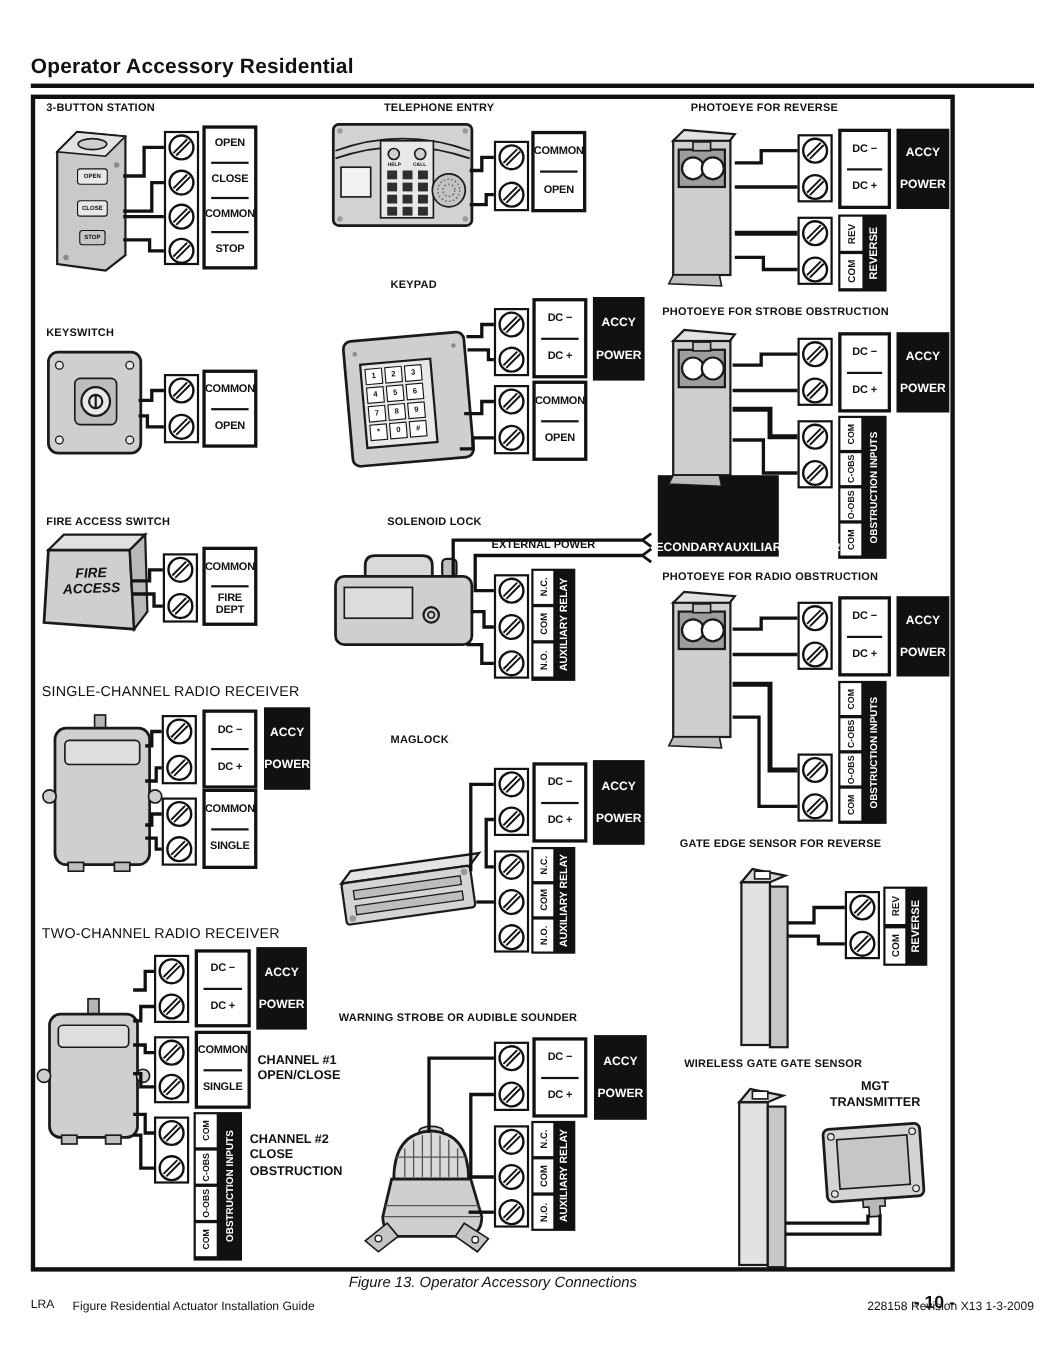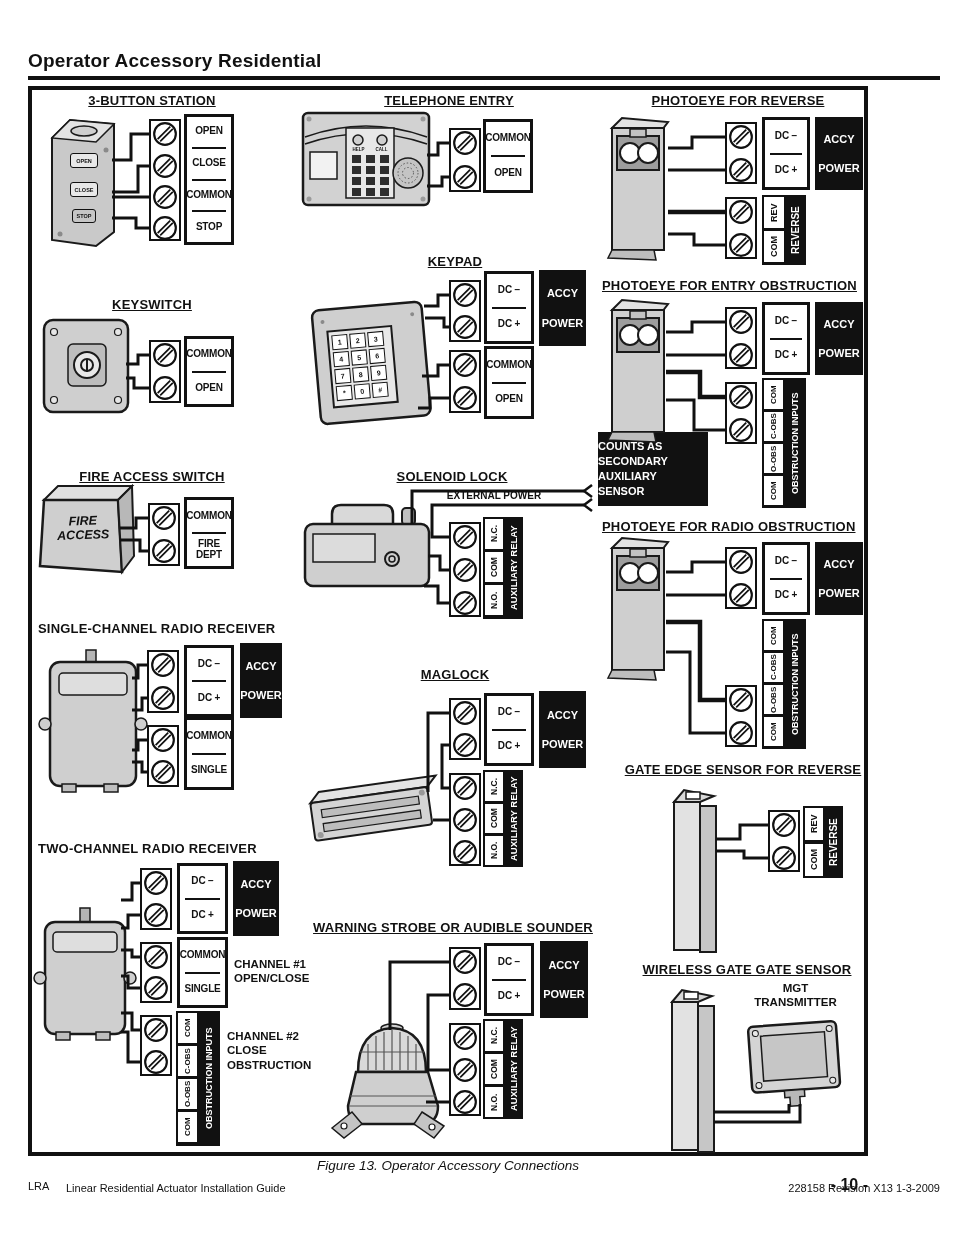--- a/index.html
+++ b/index.html
@@ -1,36 +1,36 @@
 <!DOCTYPE html>
 <html><head>
 <meta charset="utf-8">
 <style>
   html,body{margin:0;padding:0;}
   body{width:954px;height:1235px;position:relative;background:#fff;color:#111;
        font-family:"Liberation Sans",sans-serif;overflow:hidden;}
   .page-title{position:absolute;left:28px;top:50px;font-size:19px;font-weight:700;letter-spacing:.2px;z-index:1;}
   .title-rule{position:absolute;left:28px;top:76px;width:912px;height:4px;background:#111;z-index:1;}
   .frame{position:absolute;left:28px;top:86px;width:840px;height:1070px;border:4px solid #111;box-sizing:border-box;z-index:0;background:#fff;}
-  .dtitle{position:absolute;font-weight:700;font-size:13px;letter-spacing:.2px;text-align:center;white-space:nowrap;z-index:1;text-decoration:underline;}
-  .ltitle{position:absolute;font-weight:700;font-size:13px;letter-spacing:.2px;white-space:nowrap;z-index:1;}
+  .dtitle{position:absolute;font-weight:700;font-size:10px;letter-spacing:.2px;text-align:left;white-space:nowrap;z-index:1;}
+  .ltitle{position:absolute;font-weight:400;font-size:13px;letter-spacing:.2px;white-space:nowrap;z-index:1;}
   .strip{position:absolute;background:#fff;border:2.5px solid #111;box-sizing:border-box;z-index:1;}
   .lbox{position:absolute;background:#fff;border:3px solid #111;display:flex;flex-direction:column;box-sizing:border-box;z-index:1;}
   .lcell{flex:1;display:flex;flex-direction:column;align-items:center;justify-content:center;
          font-weight:700;font-size:10px;line-height:1.08;text-align:center;letter-spacing:-.2px;}
   .ldiv{height:2px;background:#111;margin:0 5px;}
   .bbox{position:absolute;background:#111;color:#fff;display:flex;flex-direction:column;justify-content:space-evenly;
         align-items:center;font-weight:700;font-size:11px;text-align:center;box-sizing:border-box;z-index:1;}
   .vwrap{position:absolute;background:#111;z-index:1;}
   .vcell{position:absolute;background:#fff;display:flex;align-items:center;justify-content:center;
          font-weight:700;writing-mode:vertical-rl;transform:rotate(180deg);letter-spacing:0;}
   .vlabel{position:absolute;color:#fff;display:flex;align-items:center;justify-content:center;font-weight:700;
           writing-mode:vertical-rl;transform:rotate(180deg);white-space:nowrap;}
-  .noteblk{position:absolute;background:#111;color:#fff;display:flex;flex-direction:column;justify-content:center;
-           align-items:flex-start;font-weight:700;font-size:11px;line-height:1.35;z-index:1;text-align:center;}
+  .noteblk{position:absolute;background:#111;color:#fff;display:flex;flex-direction:row;justify-content:center;
+           align-items:flex-end;font-weight:700;font-size:11px;line-height:1.35;z-index:1;text-align:center;}
   .sidelabel{position:absolute;font-weight:700;font-size:11.5px;line-height:1.25;z-index:1;white-space:nowrap;}
   .devbtn{position:absolute;background:#e8e8e8;border:1.5px solid #111;border-radius:3px;display:flex;align-items:center;
           justify-content:center;font-weight:700;font-size:5.5px;z-index:3;}
   .tinylbl{position:absolute;font-weight:700;font-size:4.5px;text-align:center;z-index:3;}
   .keygrid{position:absolute;left:334px;top:333px;display:grid;grid-template-columns:repeat(3,16px);gap:2px;
            transform:rotate(-5deg);z-index:3;}
   .key{height:13px;background:#fff;border:1.5px solid #111;display:flex;align-items:center;justify-content:center;
        font-weight:700;font-size:7px;}
   .devtext{position:absolute;font-weight:700;font-style:italic;font-size:12.5px;text-align:center;line-height:1.15;z-index:3;}
   .mgt{position:absolute;font-weight:700;font-size:11.5px;text-align:center;line-height:1.25;z-index:1;}
@@ -44,21 +44,21 @@
 
 <div class="page-title">Operator Accessory Residential</div>
 <div class="title-rule"></div>
 <div class="frame"></div>
 
 <div class="dtitle" style="left:42px;top:93px;width:220px">3-BUTTON STATION</div>
 <div class="dtitle" style="left:349px;top:93px;width:200px">TELEPHONE ENTRY</div>
 <div class="dtitle" style="left:628px;top:93px;width:220px">PHOTOEYE FOR REVERSE</div>
 <div class="dtitle" style="left:42px;top:297px;width:220px">KEYSWITCH</div>
 <div class="dtitle" style="left:355px;top:254px;width:200px">KEYPAD</div>
-<div class="dtitle" style="left:602px;top:278px;width:252px">PHOTOEYE FOR ENTRY OBSTRUCTION</div>
+<div class="dtitle" style="left:602px;top:278px;width:252px">PHOTOEYE FOR STROBE OBSTRUCTION</div>
 <div class="dtitle" style="left:42px;top:469px;width:220px">FIRE ACCESS SWITCH</div>
 <div class="dtitle" style="left:352px;top:469px;width:200px">SOLENOID LOCK</div>
 <div class="dtitle" style="left:602px;top:519px;width:252px">PHOTOEYE FOR RADIO OBSTRUCTION</div>
 <div class="ltitle" style="left:38px;top:621px">SINGLE-CHANNEL RADIO RECEIVER</div>
 <div class="dtitle" style="left:355px;top:667px;width:200px">MAGLOCK</div>
 <div class="dtitle" style="left:618px;top:762px;width:250px">GATE EDGE SENSOR FOR REVERSE</div>
 <div class="ltitle" style="left:38px;top:841px">TWO-CHANNEL RADIO RECEIVER</div>
 <div class="dtitle" style="left:308px;top:920px;width:290px">WARNING STROBE OR AUDIBLE SOUNDER</div>
 <div class="dtitle" style="left:622px;top:962px;width:250px">WIRELESS GATE GATE SENSOR</div>
 
@@ -579,15 +579,15 @@
       <use href="#screw" x="728" y="582" width="26" height="26"></use>
     <use href="#screw" x="728" y="687" width="26" height="26"></use>
       <use href="#screw" x="728" y="720" width="26" height="26"></use>
     <use href="#screw" x="771" y="812" width="26" height="26"></use>
       <use href="#screw" x="771" y="845" width="26" height="26"></use>
   </g>
 </svg>
 
 <div class="caption">Figure 13. Operator Accessory Connections</div>
 <div class="foot" style="left:28px;top:1180px;font-weight:400">LRA</div>
-<div class="foot" style="left:66px;top:1182px">Linear Residential Actuator Installation Guide</div>
+<div class="foot" style="left:66px;top:1182px">Figure Residential Actuator Installation Guide</div>
 <div class="foot" style="left:28px;top:1176px;width:840px;text-align:right;font-weight:700;font-size:16px">- 10 -</div>
 <div class="foot" style="right:14px;top:1182px">228158 Revision X13 1-3-2009</div>
 
 </body></html>

